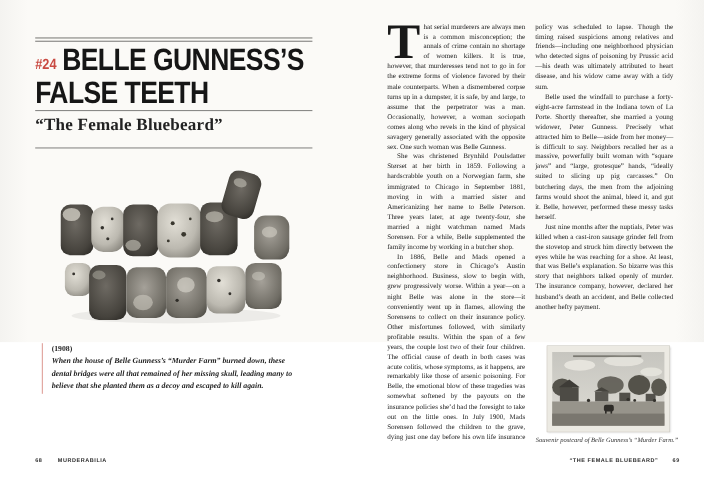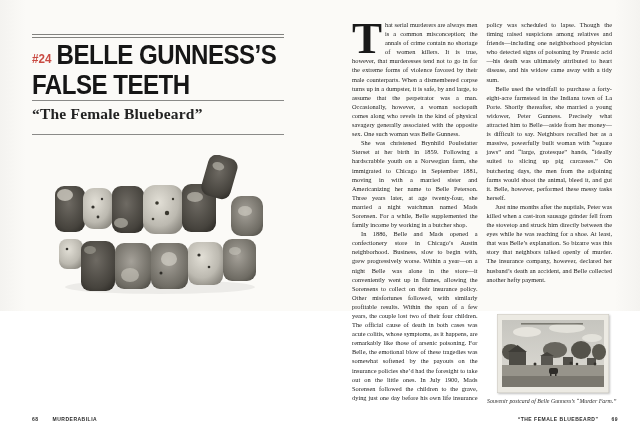--- a/index.html
+++ b/index.html
@@ -149,20 +149,24 @@
         <circle cx="106" cy="118" r="1.5" fill="#2e2c27"></circle>
         <rect x="133" y="87" width="35" height="43" rx="9" fill="url(#gLight)"></rect>
         <circle cx="144" cy="100" r="1.6" fill="#34322d"></circle>
           <circle cx="154" cy="112" r="1.3" fill="#34322d"></circle>
         <rect x="168" y="84" width="33" height="42" rx="9" fill="url(#gMid)"></rect>
         <ellipse cx="180" cy="96" rx="6" ry="4" fill="#d0cdc3" opacity="0.5"></ellipse>
       </g>
     </svg>
   </div>
 
+  <div class="artifact-caption">
+    <span class="year">(1908)</span>
+    <span class="cap-text">When the house of Belle Gunness’s “Murder Farm” burned down, these dental bridges were all that remained of her missing skull, leading many to believe that she planted them as a decoy and escaped to kill again.</span>
+  </div>
 
   <div class="folio folio-left">
     <span>68</span><span class="running">MURDERABILIA</span>
   </div>
 
   <div class="columns">
     <p><span class="dropcap">T</span><span>hat serial murderers are always men is a common misconception; the annals of crime contain no shortage of women killers. It is true, however, that murderesses tend not to go in for the extreme forms of violence favored by their male counterparts. When a dismembered corpse turns up in a dumpster, it is safe, by and large, to assume that the perpetrator was a man. Occasionally, however, a woman sociopath comes along who revels in the kind of physical savagery generally associated with the opposite sex. One such woman was Belle Gunness.</span></p>
     <p class="indent">She was christened Brynhild Poulsdatter Størset at her birth in 1859. Following a hardscrabble youth on a Norwegian farm, she immigrated to Chicago in September 1881, moving in with a married sister and Americanizing her name to Belle Peterson. Three years later, at age twenty-four, she married a night watchman named Mads Sorensen. For a while, Belle supplemented the family income by working in a butcher shop.</p>
     <p class="indent">In 1886, Belle and Mads opened a confectionery store in Chicago’s Austin neighborhood. Business, slow to begin with, grew progressively worse. Within a year—on a night Belle was alone in the store—it conveniently went up in flames, allowing the Sorensens to collect on their insurance policy. Other misfortunes followed, with similarly profitable results. Within the span of a few years, the couple lost two of their four children. The official cause of death in both cases was acute colitis, whose symptoms, as it happens, are remarkably like those of arsenic poisoning. For Belle, the emotional blow of these tragedies was somewhat softened by the payouts on the insurance policies she’d had the foresight to take out on the little ones. In July 1900, Mads Sorensen followed the children to the grave, dying just one day before his own life insurance policy was scheduled to lapse. Though the timing raised suspicions among relatives and friends—including one neighborhood physician who detected signs of poisoning by Prussic acid—his death was ultimately attributed to heart disease, and his widow came away with a tidy sum.</p>
     <p class="indent">Belle used the windfall to purchase a forty-eight-acre farmstead in the Indiana town of La Porte. Shortly thereafter, she married a young widower, Peter Gunness. Precisely what attracted him to Belle—aside from her money—is difficult to say. Neighbors recalled her as a massive, powerfully built woman with “square jaws” and “large, grotesque” hands, “ideally suited to slicing up pig carcasses.” On butchering days, the men from the adjoining farms would shoot the animal, bleed it, and gut it. Belle, however, performed these messy tasks herself.</p>

